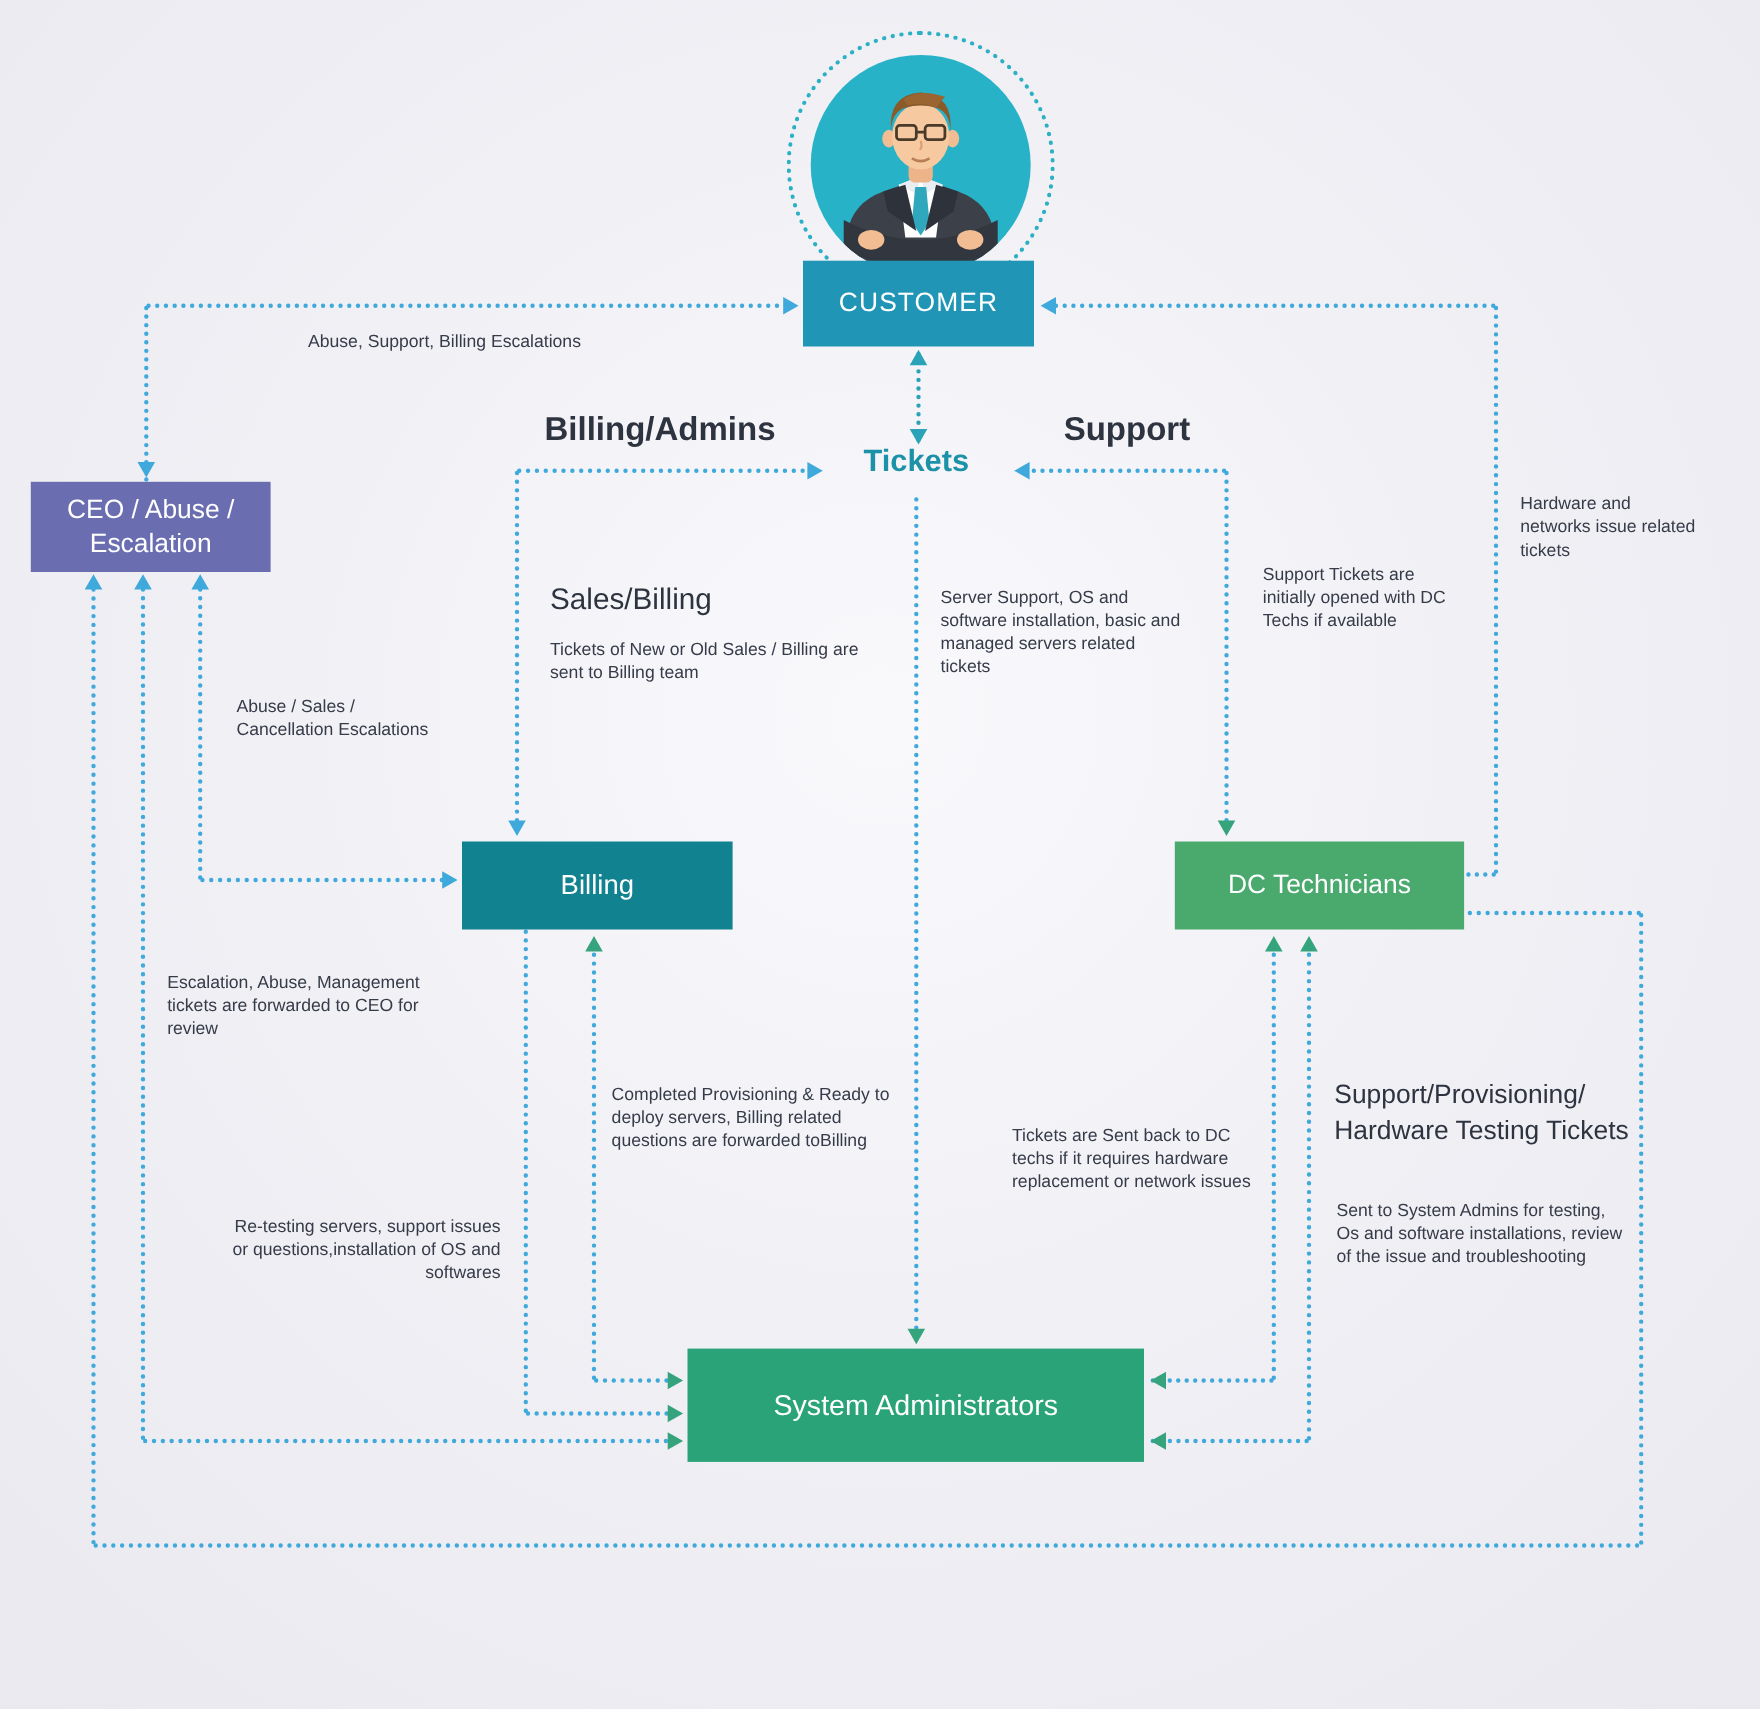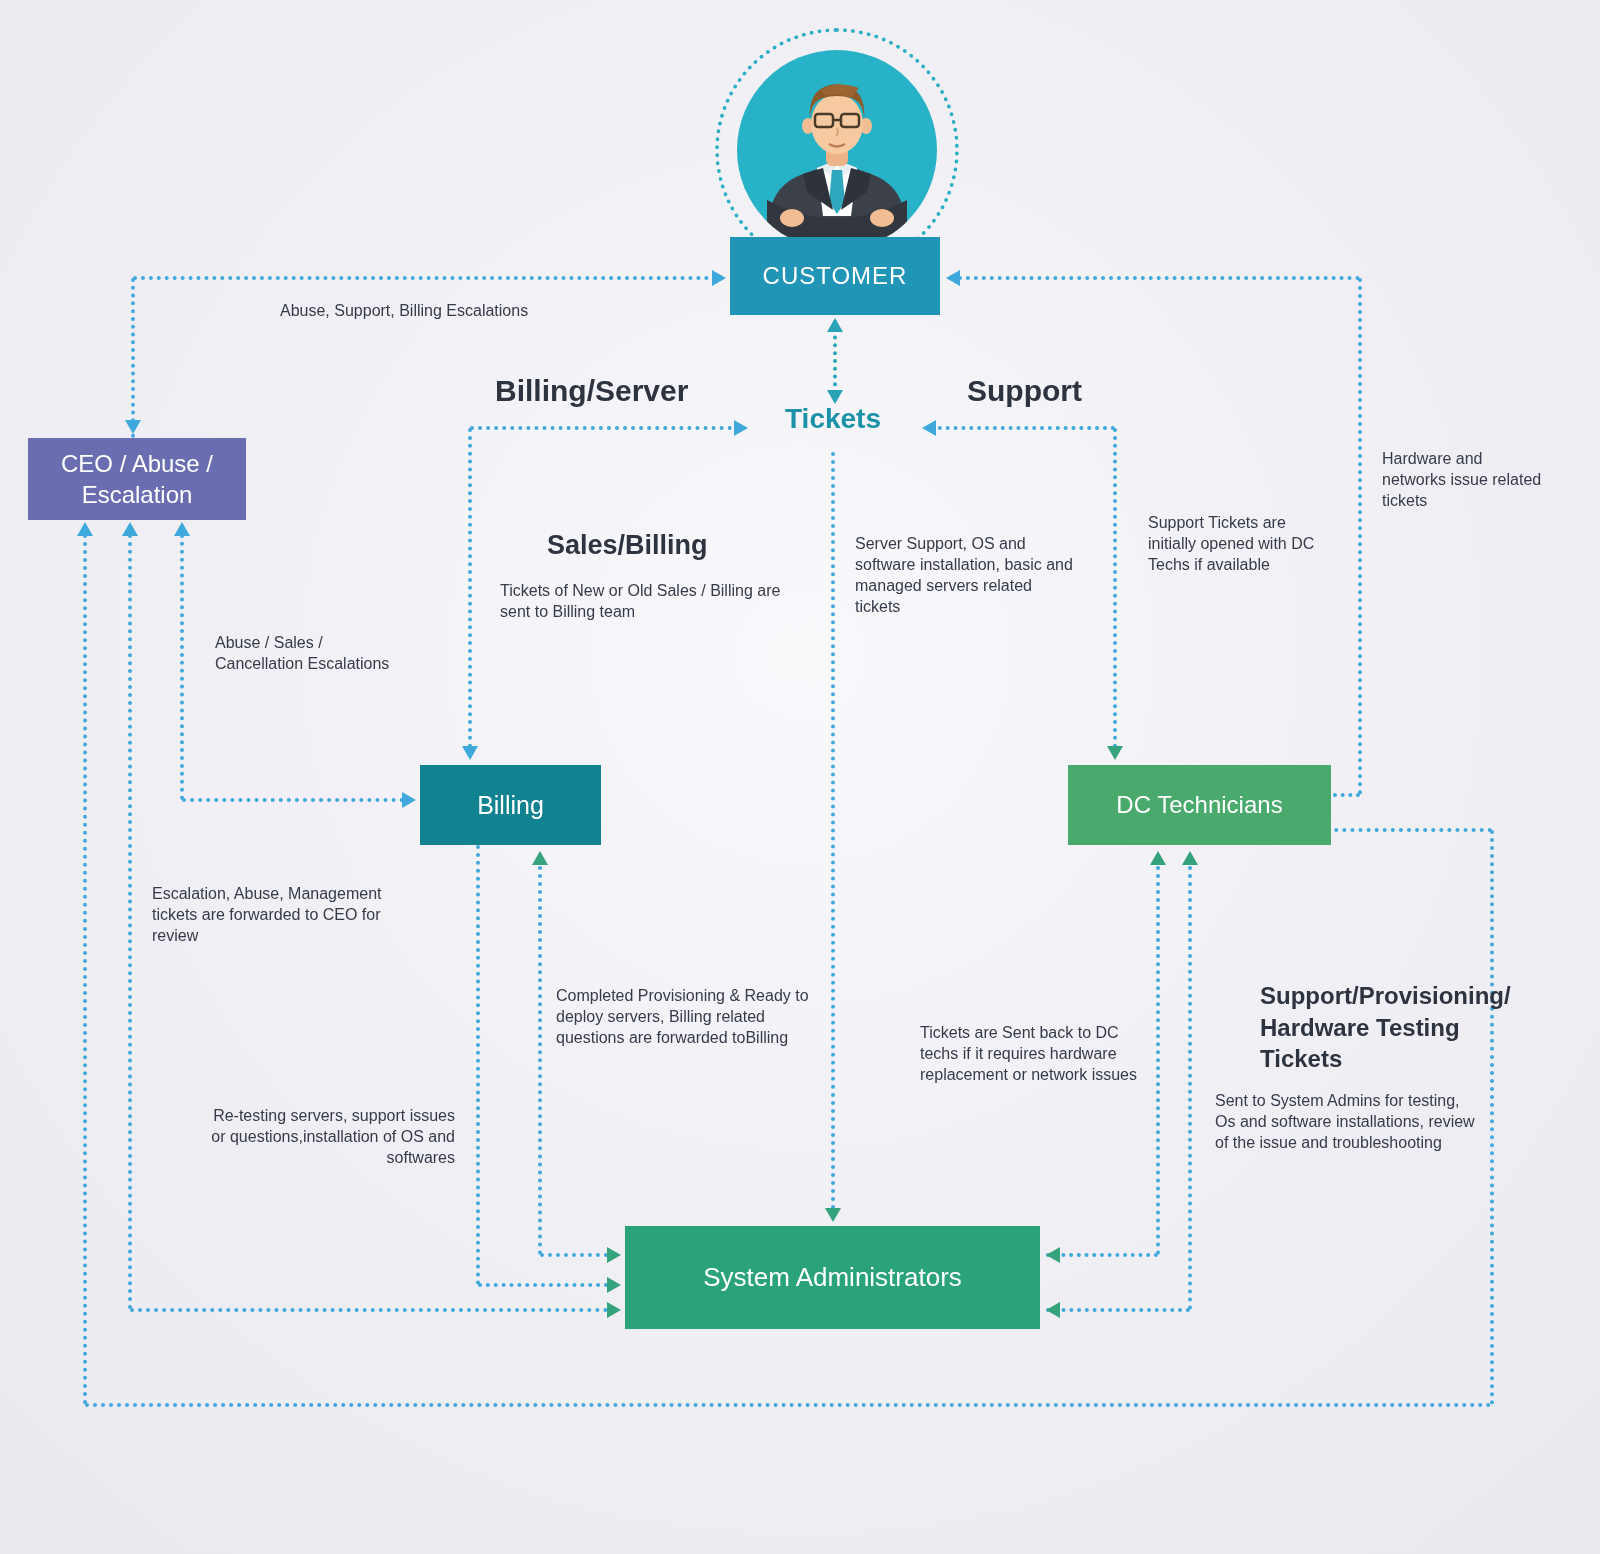--- a/index.html
+++ b/index.html
@@ -22,29 +22,29 @@
   .blue{--ac:#3fa9dc;}
   .green{--ac:#35a37b;}
   .teal{--ac:#2aa3b8;}
   
   .node{
     position:absolute;display:flex;align-items:center;justify-content:center;
     color:#ffffff;text-align:center;z-index:5;font-weight:400;
   }
   .node.customer{left:730px;top:237px;width:210px;height:78px;background:#2095b5;font-size:24px;letter-spacing:1px;}
   .node.ceo{left:28px;top:438px;width:218px;height:82px;background:#6a6db0;font-size:24px;line-height:1.3;padding:0 14px;box-sizing:border-box;}
-  .node.billing{left:420px;top:765px;width:181px;height:80px;background:#11828f;font-size:25px;}
+  .node.billing{left:420px;top:765px;width:246px;height:80px;background:#11828f;font-size:25px;}
   .node.dc{left:1068px;top:765px;width:263px;height:80px;background:#4aa96d;font-size:24px;}
   .node.sysadmin{left:625px;top:1226px;width:415px;height:103px;background:#2aa379;font-size:26px;}
   
   .flowlabel{position:absolute;font-weight:bold;color:#2e3340;font-size:30px;z-index:4;}
   .tickets-label{position:absolute;left:733px;top:403px;width:200px;text-align:center;font-weight:bold;font-size:28px;color:#1b92a8;z-index:4;}
   
   .txt{position:absolute;font-size:16px;line-height:1.32;color:#363b49;font-weight:500;z-index:4;}
-  .txt.hd{font-weight:bold;color:#2e3340;margin-left:47px;}
+  .txt.hd{font-weight:normal;color:#2e3340;}
   .bottom-note{position:absolute;left:0;top:1436px;width:1600px;text-align:center;font-size:23px;font-weight:500;color:#363b49;z-index:4;}
   
   .avatar-ring{position:absolute;left:715px;top:28px;width:244px;height:244px;border:4px dotted #2cb0c6;border-radius:50%;box-sizing:border-box;z-index:2;}
   .avatar-circle{position:absolute;left:737px;top:50px;width:200px;height:200px;background:#28b2c7;border-radius:50%;overflow:hidden;z-index:3;}
   .avatar-circle svg{display:block;width:100%;height:100%;}
 </style>
 </head>
 <body>
 
 <div class="stage">
@@ -171,21 +171,21 @@
   <div class="node ceo">CEO / Abuse / Escalation</div>
 
   <div class="node billing">Billing</div>
 
   <div class="node dc">DC Technicians</div>
 
   <div class="node sysadmin">System Administrators</div>
 
   <div class="tickets-label">Tickets</div>
 
-  <div class="flowlabel" style="left:495px;top:374px">Billing/Server</div>
+  <div class="flowlabel" style="left:495px;top:374px">Billing/Admins</div>
 
   <div class="flowlabel" style="left:967px;top:374px">Support</div>
 
   <div class="txt" style="left:280px;top:300px;width:262px">Abuse, Support, Billing Escalations</div>
 
   <div class="txt" style="left:1382px;top:448px;width:165px">Hardware and networks issue related tickets</div>
 
   <div class="txt hd" style="left:500px;top:528px;width:260px;font-size:27px">Sales/Billing</div>
 
   <div class="txt" style="left:500px;top:580px;width:290px">Tickets of New or Old Sales / Billing are sent to Billing team</div>

